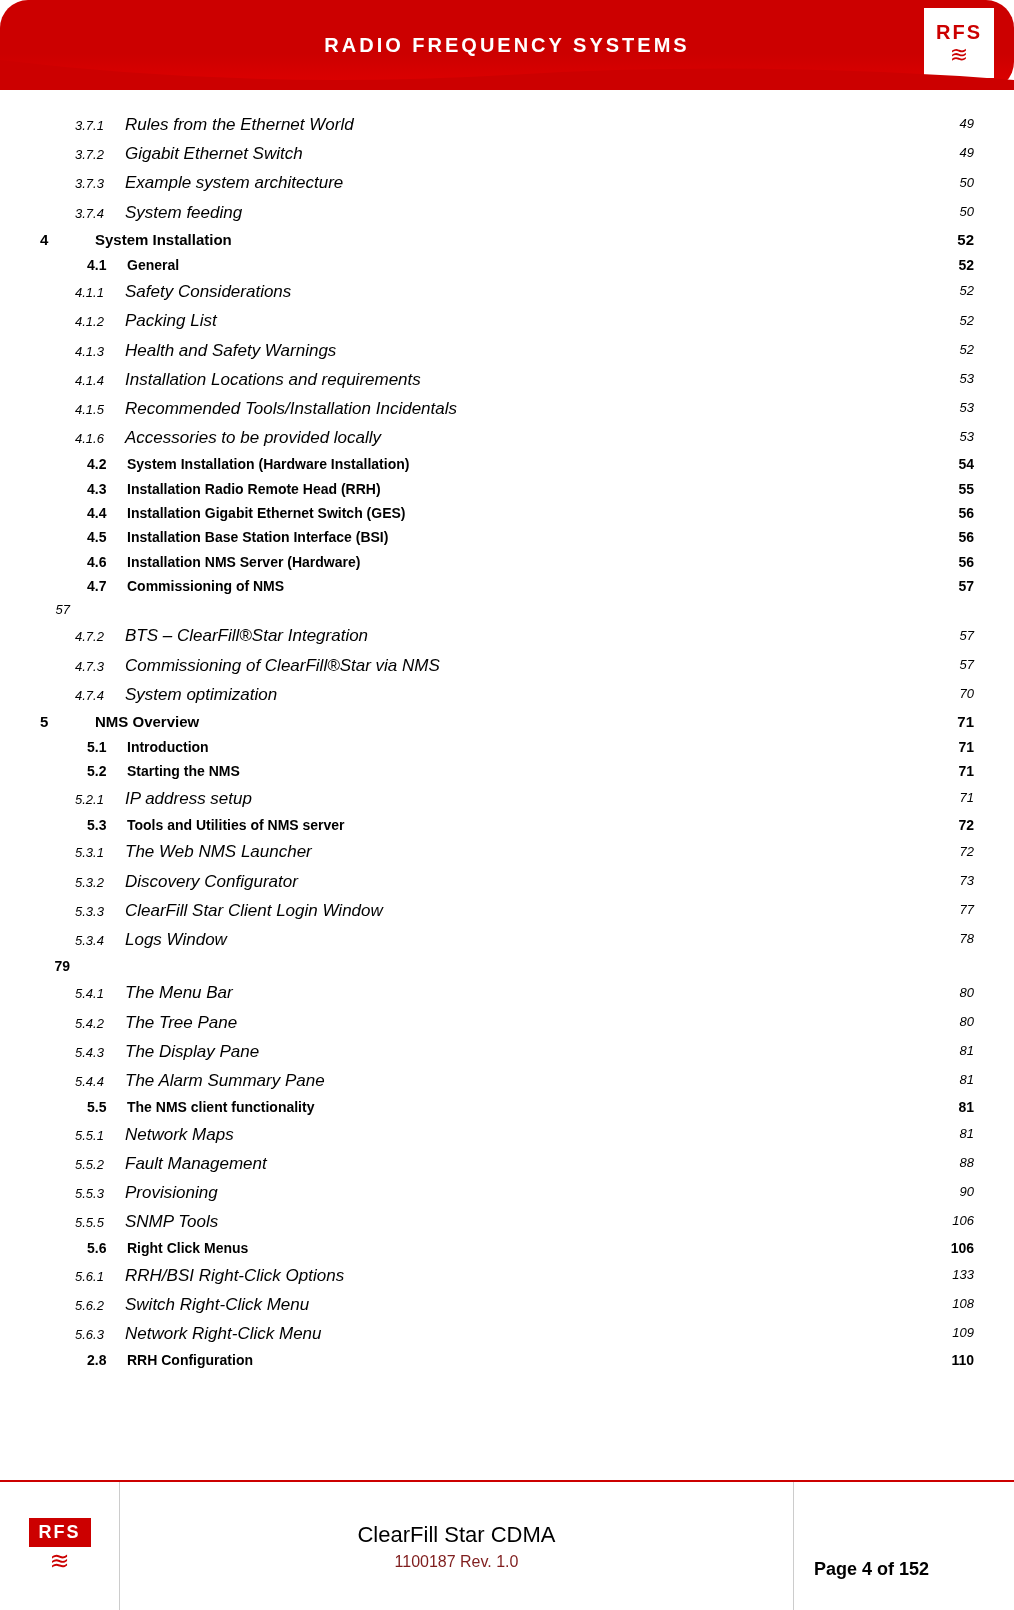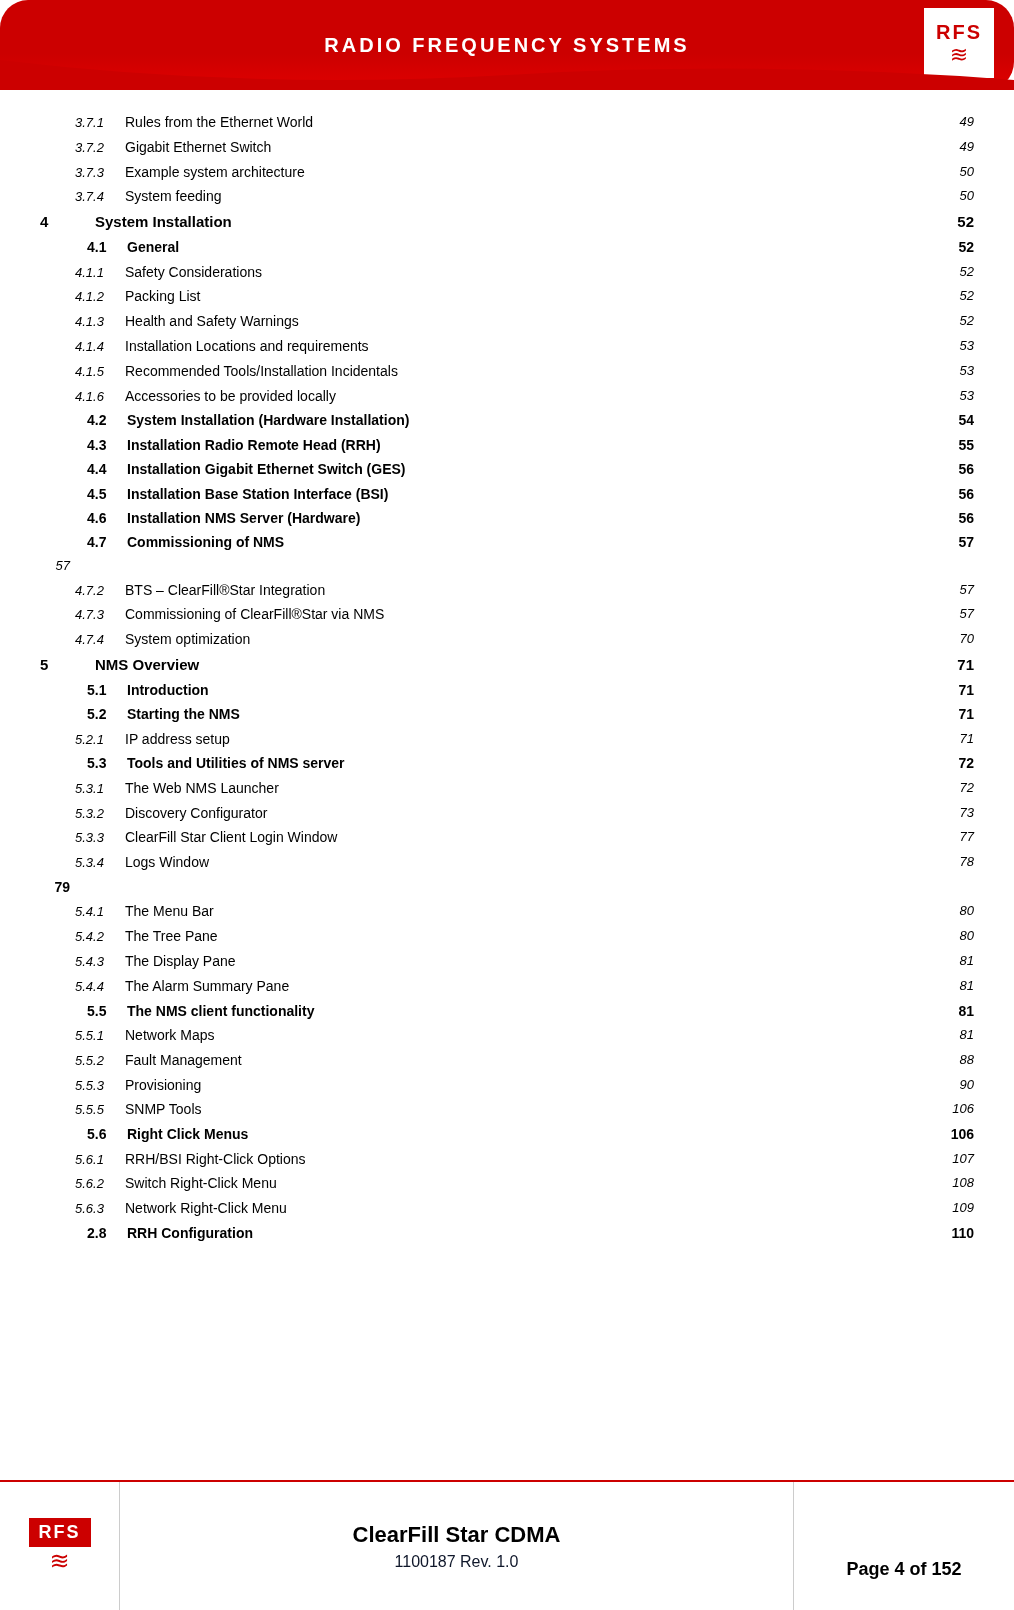--- a/index.html
+++ b/index.html
@@ -83,21 +83,22 @@
       flex: 1;
     }
 
     .toc-number {
       min-width: 55px;
       font-style: italic;
       font-size: 13px;
     }
 
     .toc-text {
-      font-size: 14px;
+      font-style: italic;
+      font-size: 17px;
     }
 
     .toc-page {
       font-style: italic;
       font-size: 13px;
       min-width: 30px;
       text-align: right;
     }
 
     
@@ -172,35 +173,34 @@
       flex: 1;
       display: flex;
       flex-direction: column;
       align-items: center;
       justify-content: center;
       border-right: 1px solid #ccc;
     }
 
     .footer-product {
       font-size: 22px;
-      font-weight: bold;
+      font-weight: normal;
       color: #000;
     }
 
     .footer-rev {
       font-size: 16px;
-      color: #0f172a;
+      color: #7f1d1d;
       margin-top: 5px;
     }
 
     .footer-right {
       width: 220px;
       display: flex;
       align-items: center;
-      justify-content: center;
       padding: 10px 20px;
       margin-top: 46px;
     }
 
     .footer-page {
       font-size: 18px;
       font-weight: bold;
     }
   </style>
 </head>
@@ -503,21 +503,21 @@
         <span class="toc-number">5.6</span>
         <span class="toc-text">Right Click Menus</span>
       </div>
       <span class="toc-page">106</span>
     </div>
     <div class="toc-entry level3">
       <div class="toc-left">
         <span class="toc-number">5.6.1</span>
         <span class="toc-text">RRH/BSI Right-Click Options</span>
       </div>
-      <span class="toc-page">107</span>
+      <span class="toc-page">133</span>
     </div>
     <div class="toc-entry level3">
       <div class="toc-left">
         <span class="toc-number">5.6.2</span>
         <span class="toc-text">Switch Right-Click Menu</span>
       </div>
       <span class="toc-page">108</span>
     </div>
     <div class="toc-entry level3">
       <div class="toc-left">

